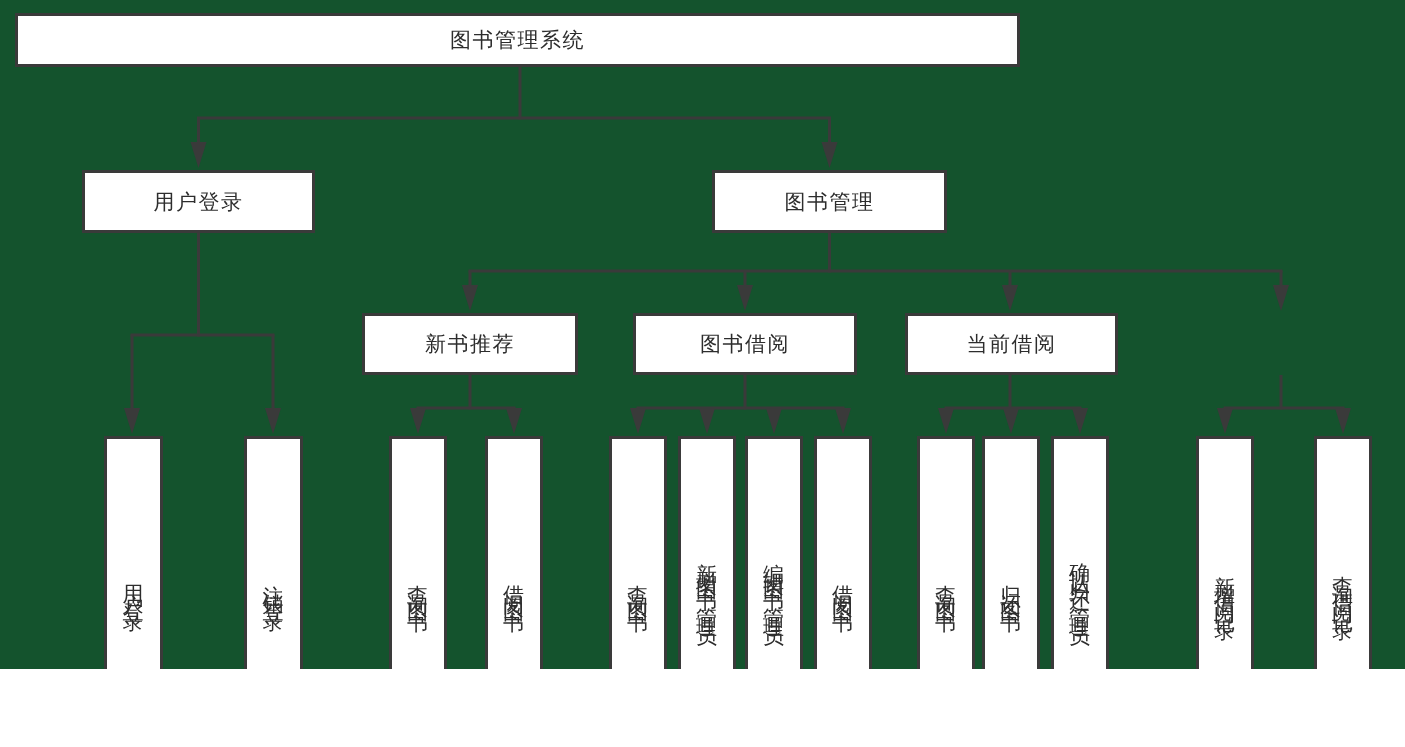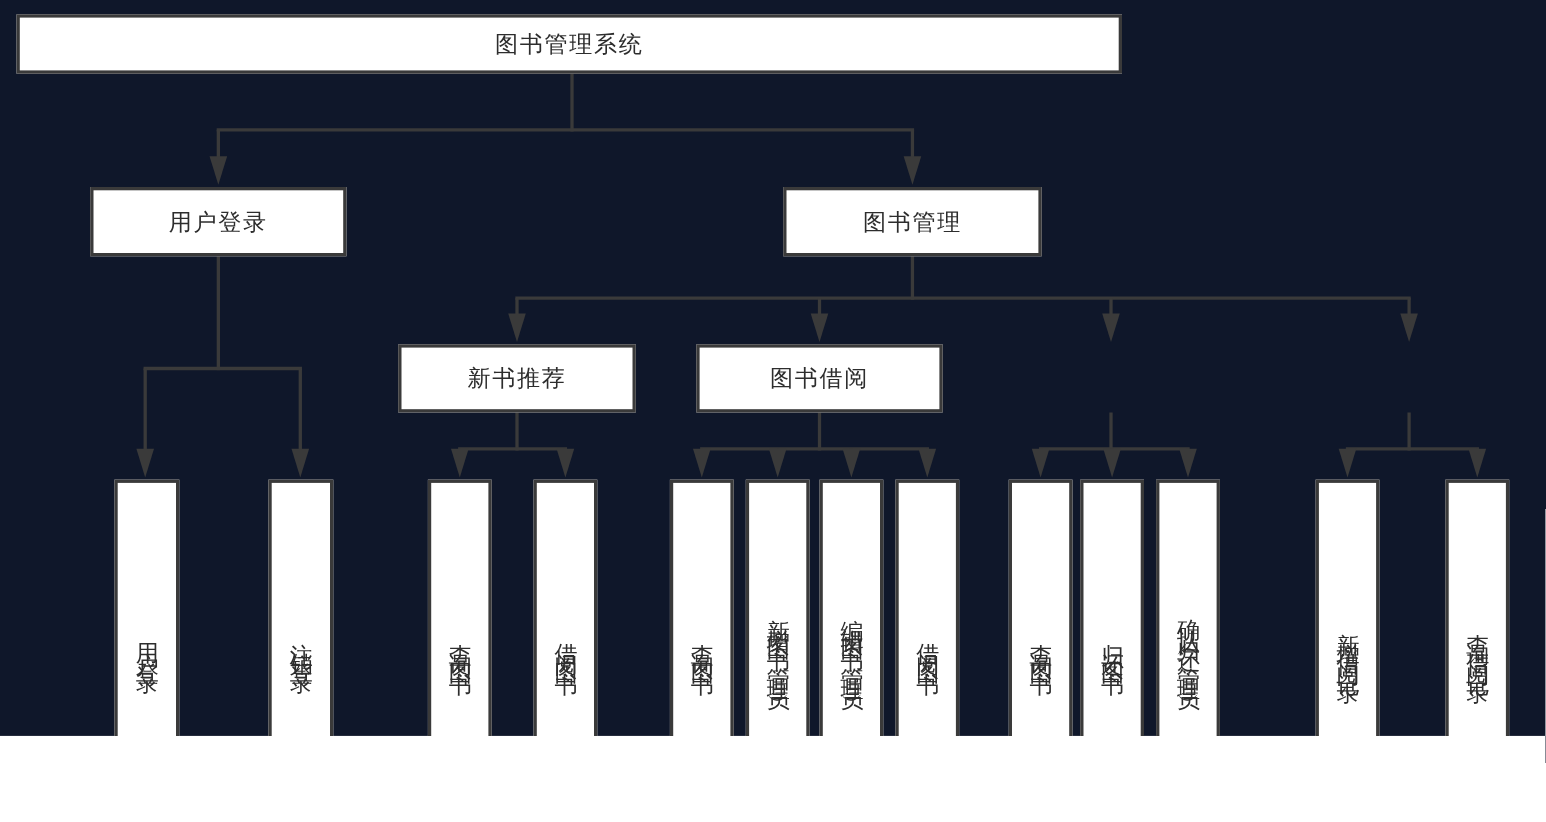--- a/index.html
+++ b/index.html
@@ -1,19 +1,19 @@
 <!DOCTYPE html>
 <html><head>
 <meta charset="utf-8">
 <style>
   html,body{margin:0;padding:0;background:#ffffff;}
   #stage{
     position:relative;
     width:1405px;height:669px;
-    background:#0f172a;
+    background:#14532d;
     font-family:"Liberation Sans","DejaVu Sans",sans-serif;
     overflow:hidden;
   }
   .node{
     position:absolute;
     box-sizing:border-box;
     border:3px solid #3a3a3a;
     background:#ffffff;
     display:flex;
     align-items:center;
@@ -108,20 +108,21 @@
       <polygon points="1335,408 1351,408 1343,434" fill="#3a3a3a"></polygon>
     </svg>
 
   <div class="node h" style="left:15px;top:13px;width:1005px;height:54px;">图书管理系统</div>
 
   <div class="node h" style="left:82px;top:170px;width:233px;height:63px;">用户登录</div>
   <div class="node h" style="left:362px;top:313px;width:216px;height:62px;">新书推荐</div>
 
   <div class="node h" style="left:712px;top:170px;width:235px;height:63px;">图书管理</div>
   <div class="node h" style="left:633px;top:313px;width:224px;height:62px;">图书借阅</div>
+  <div class="node h" style="left:905px;top:313px;width:213px;height:62px;">当前借阅</div>
 
   <div class="node v" style="left:104px;top:436px;width:59px;height:300px;">用户登录</div>
   <div class="node v" style="left:244px;top:436px;width:59px;height:300px;">注销登录</div>
 
   <div class="node v" style="left:389px;top:436px;width:58px;height:300px;">查询图书</div>
   <div class="node v" style="left:485px;top:436px;width:58px;height:300px;">借阅图书</div>
 
   <div class="node v" style="left:609px;top:436px;width:58px;height:300px;">查询图书</div>
   <div class="node v" style="left:678px;top:436px;width:58px;height:300px;">新增图书（管理员）</div>
   <div class="node v" style="left:745px;top:436px;width:58px;height:300px;">编辑图书（管理员）</div>

